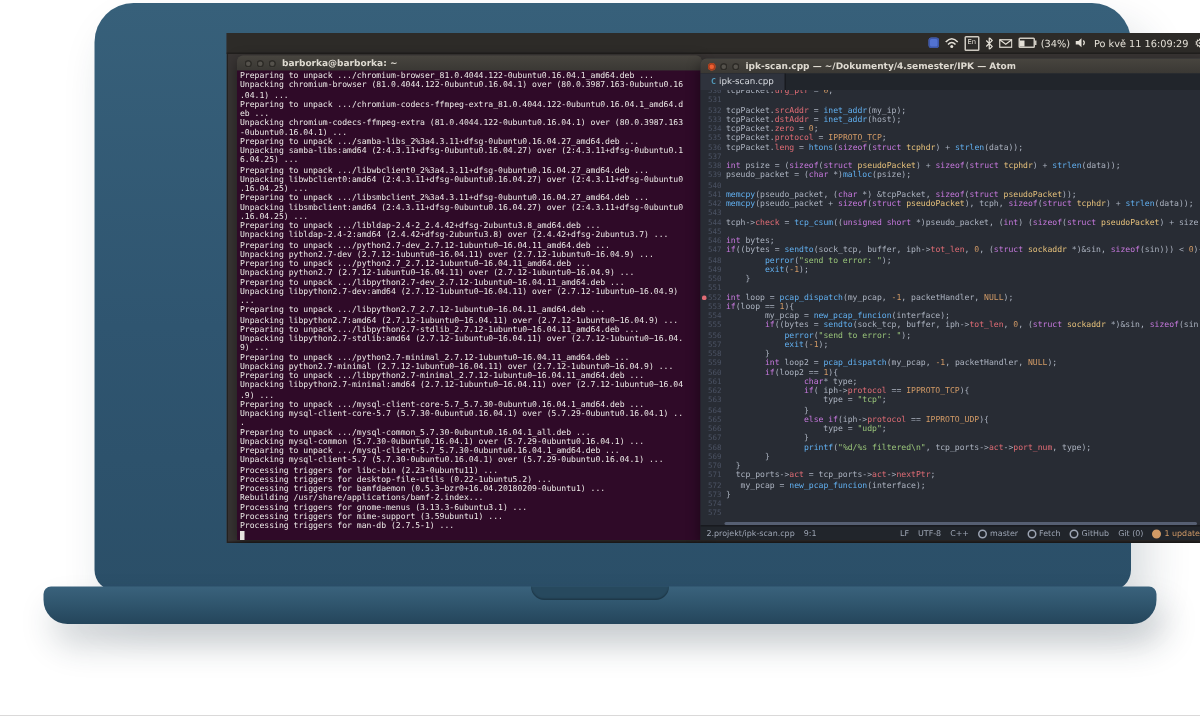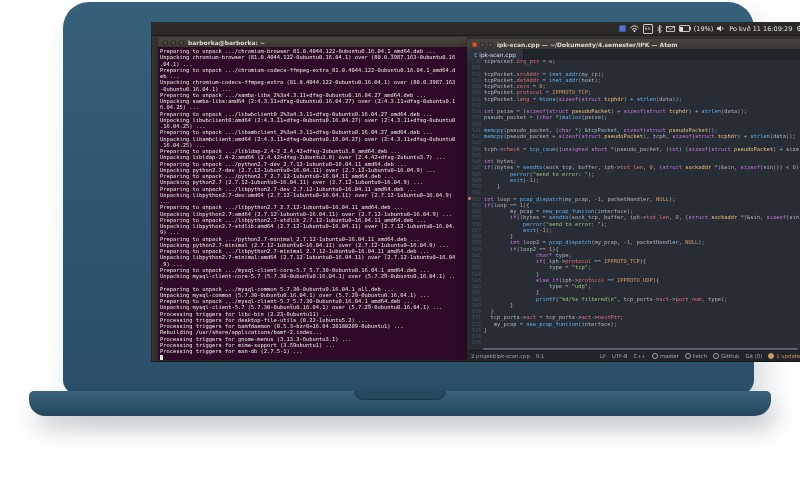--- a/index.html
+++ b/index.html
@@ -96,21 +96,21 @@
           <svg class="isvg" width="5" height="8" viewBox="0 0 5 8">
             <path d="M2.5,0 L2.5,8 M2.5,0 L4.5,2 L0.5,6 M2.5,8 L4.5,6 L0.5,2" fill="none" stroke="#e4e0d7" stroke-width="0.8"></path>
           </svg>
           <svg class="isvg" width="9" height="6" viewBox="0 0 9 6">
             <rect x="0.5" y="0.5" width="8" height="5" fill="none" stroke="#e4e0d7" stroke-width="0.8"></rect>
             <path d="M0.5,0.5 L4.5,3.5 L8.5,0.5" fill="none" stroke="#e4e0d7" stroke-width="0.8"></path>
           </svg>
           <span class="batt">
               <span class="lvl"></span>
             </span>
-          <span class="txt">(19%)</span>
+          <span class="txt">(34%)</span>
           <svg class="isvg" width="8" height="7" viewBox="0 0 8 7">
             <polygon points="0,2.3 2,2.3 4,0.5 4,6.5 2,4.7 0,4.7" fill="#e4e0d7"></polygon>
             <path d="M5.2,2 Q6.6,3.5 5.2,5" fill="none" stroke="#e4e0d7" stroke-width="0.8"></path>
           </svg>
           <span class="txt">Po kvě 11 16:09:29</span>
           <span class="gly">⚙</span>
         </div>
       </div>
 
       <div class="win" style="left:7px;top:15px;width:310px;height:323px;">

